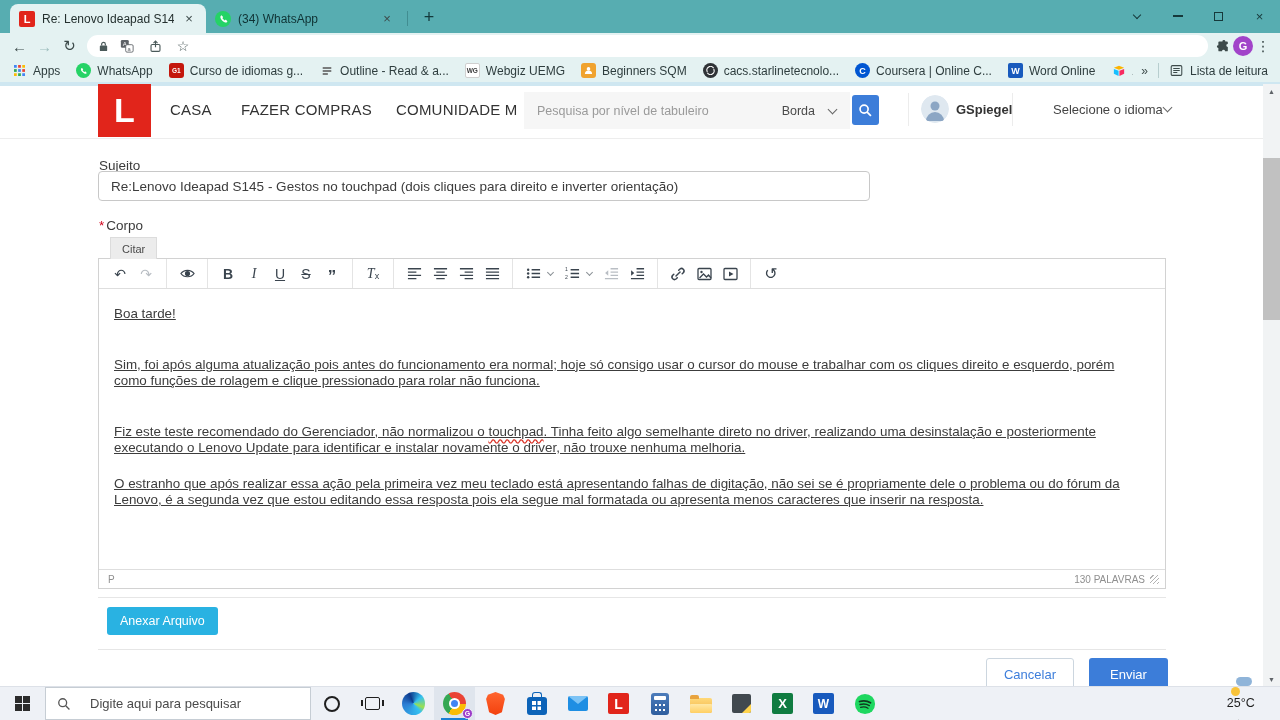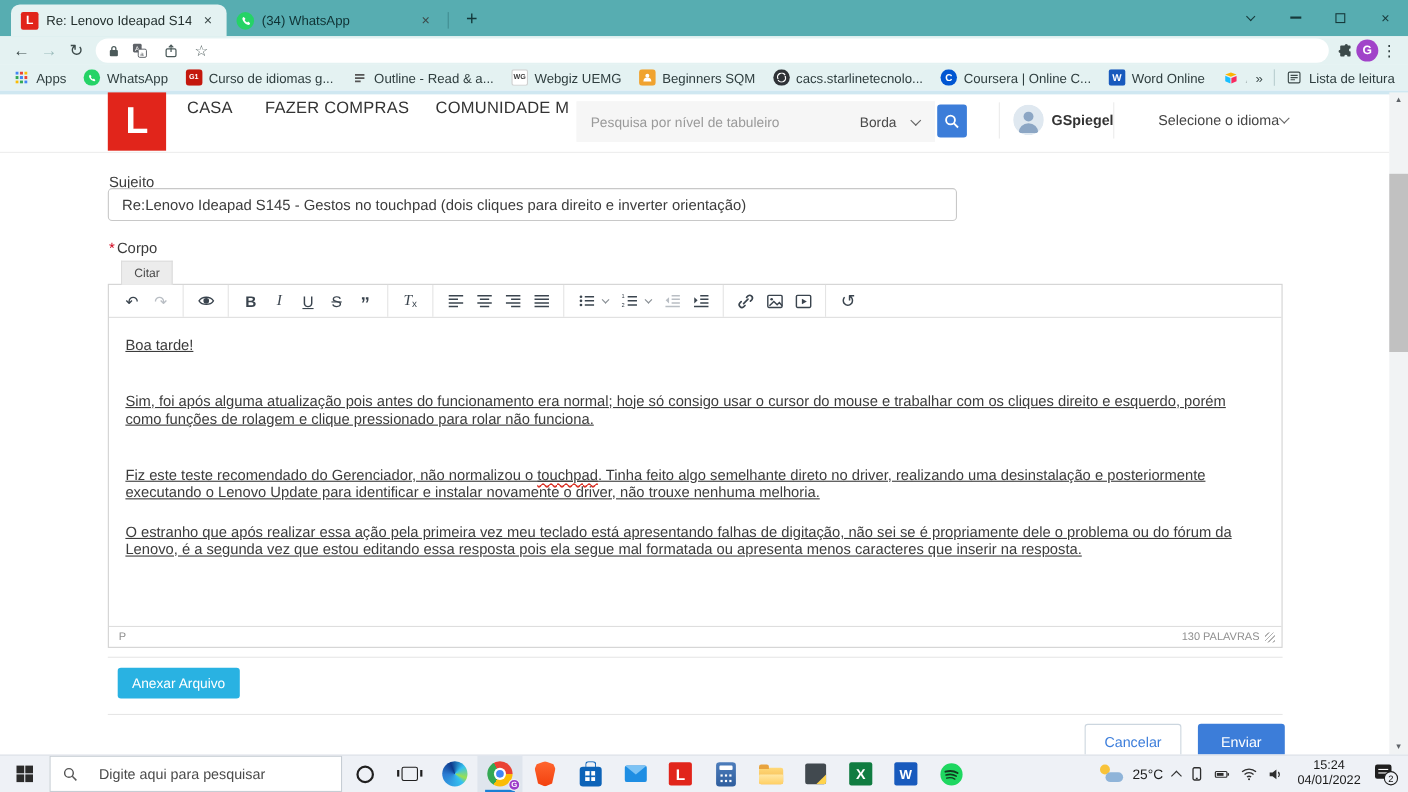--- a/index.html
+++ b/index.html
@@ -57,21 +57,21 @@
   .bmi.dark{background:#2f3337;border-radius:50%;color:#fff;font-size:8px;}
   .bm-right{margin-left:auto;display:flex;align-items:center;gap:10px;flex:none;padding-left:8px;}
   .bm-sep{width:1px;height:15px;background:#b7cecf;}
 
   
   .page{position:absolute;top:82px;left:0;right:0;bottom:34px;background:#fff;overflow:hidden;}
   .page-topline{position:absolute;top:0;left:0;right:0;height:4px;background:#cfe7f1;}
   .site-header{position:absolute;top:4px;left:0;right:17px;height:53px;border-bottom:1px solid #ededed;background:#fff;}
   .logo{position:absolute;left:98px;top:2px;width:53px;height:53px;background:#e1251b;color:#fff;
         display:flex;align-items:center;justify-content:center;font-size:34px;font-weight:700;z-index:2;}
-  .snav{position:absolute;top:8px;font-size:15px;color:#333;letter-spacing:.2px;white-space:nowrap;}
+  .snav{position:absolute;top:19px;font-size:15px;color:#333;letter-spacing:.2px;white-space:nowrap;}
   .snav.casa{left:170px;} .snav.fazer{left:241px;} .snav.comunidade{left:396px;width:126px;overflow:hidden;}
   .hsearch{position:absolute;left:524px;top:10px;width:326px;height:37px;background:#f6f6f6;
            display:flex;align-items:center;z-index:3;}
   .hsearch input{border:none;background:transparent;outline:none;flex:1;padding:0 8px 0 13px;
                  font-size:12.5px;color:#555;font-family:inherit;}
   .hsearch input::placeholder{color:#9a9a9a;}
   .hscope{display:flex;align-items:center;gap:14px;padding-right:14px;font-size:12.5px;color:#4a4a4a;}
   .chev2{width:7px;height:7px;border-right:1.5px solid #666;border-bottom:1.5px solid #666;
          transform:rotate(45deg);margin-top:-3px;}
   .hbtn{position:absolute;left:852px;top:13px;width:27px;height:30px;background:#3c7dd9;border-radius:3px;
@@ -173,21 +173,21 @@
                     border-radius:2px 2px 0 0;}
   .i-folder::after{content:"";position:absolute;left:0;right:0;bottom:0;height:9px;
                    background:linear-gradient(#ffe8a6,#ffcf63);border-radius:1px 1px 2px 2px;}
   .i-sticky{width:19px;height:19px;background:#41494f;border-radius:2px;position:relative;overflow:hidden;}
   .i-sticky::after{content:"";position:absolute;right:0;bottom:0;width:0;height:0;border-style:solid;
                    border-width:0 0 9px 9px;border-color:transparent transparent #ffd34d transparent;}
   .i-excel{width:21px;height:21px;background:#107c41;border-radius:2px;color:#fff;font-weight:700;font-size:13px;
            display:flex;align-items:center;justify-content:center;}
   .i-word{width:21px;height:21px;background:#185abd;border-radius:2px;color:#fff;font-weight:700;font-size:12px;
           display:flex;align-items:center;justify-content:center;}
-  .tray{margin-left:auto;display:flex;align-items:center;gap:9px;padding-right:9px;}
+  .tray{margin-left:auto;display:flex;align-items:center;gap:9px;padding-right:9px;flex-direction:column;}
   .i-weather{position:relative;width:22px;height:17px;}
   .i-weather::before{content:"";position:absolute;left:1px;top:0;width:9px;height:9px;border-radius:50%;background:#f8c33a;}
   .i-weather::after{content:"";position:absolute;right:0;bottom:1px;width:16px;height:9px;background:#8fb4d9;border-radius:8px;}
   .temp{font-size:12.5px;color:#1f1f1f;}
   .chev-up{width:7px;height:7px;border-left:1.6px solid #333;border-top:1.6px solid #333;
            transform:rotate(45deg);margin-top:3px;}
   .trayicon{display:flex;align-items:center;color:#2e2e2e;}
   .clock{font-size:11.5px;color:#1a1a1a;text-align:center;line-height:13.5px;padding-left:3px;}
   .i-action{width:15px;height:13px;background:#1f1f1f;border-radius:2px;position:relative;margin:0 6px 4px 4px;}
   .i-action::before{content:"";position:absolute;left:3px;right:3px;top:3.5px;height:1.6px;background:#fff;

